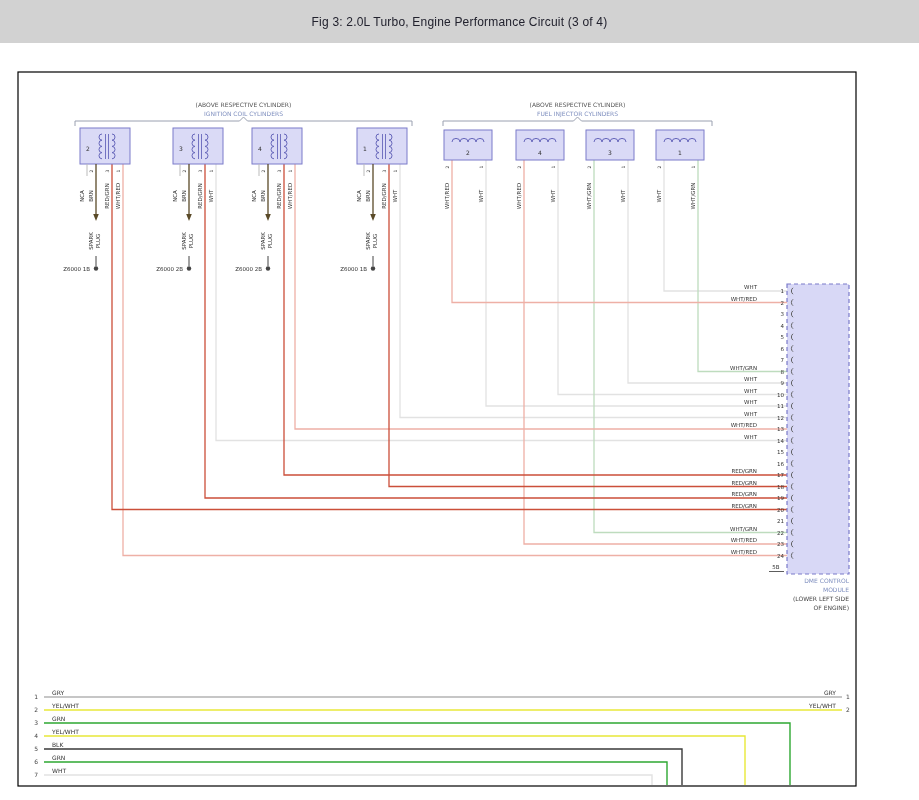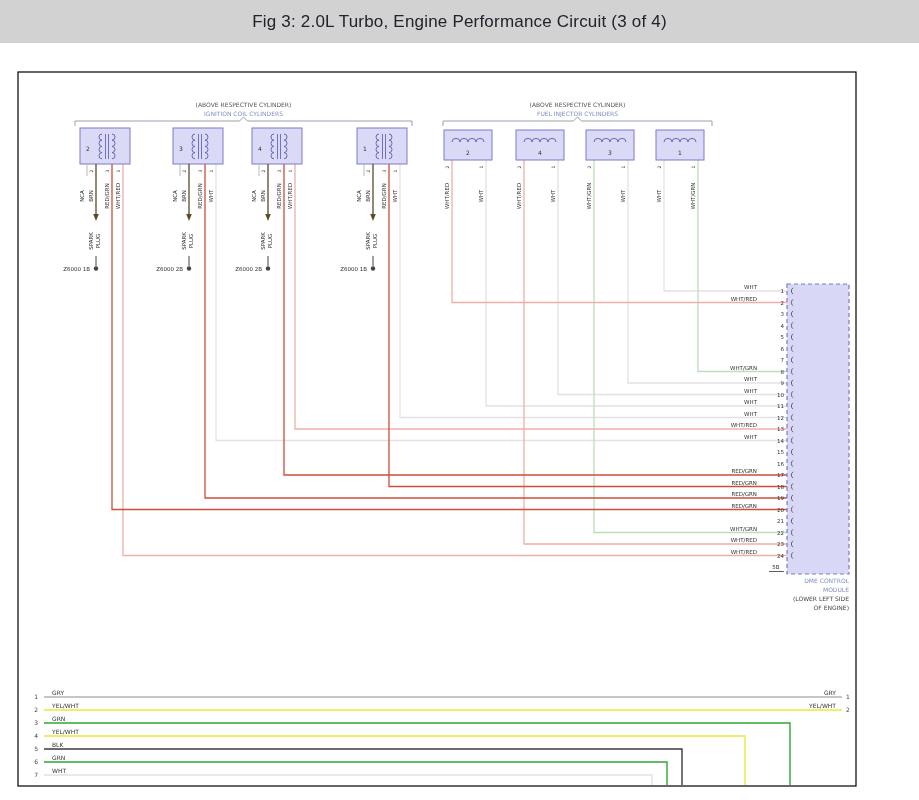--- a/index.html
+++ b/index.html
@@ -2,21 +2,21 @@
 <html><head>
 <meta charset="utf-8">
 <style>
   html,body{margin:0;padding:0;background:#ffffff;}
   body{width:919px;height:800px;overflow:hidden;font-family:"Liberation Sans",sans-serif;}
   .titlebar{
     width:919px;height:43px;background:#d2d2d2;
     display:flex;align-items:center;justify-content:center;
   }
   .titlebar h1{
-    margin:0;font-size:17px;font-weight:400;color:#22222e;
+    margin:0;font-size:12px;font-weight:400;color:#22222e;
     font-family:"Liberation Sans",sans-serif;letter-spacing:.2px;text-align:right;
   }
   .canvas{position:relative;width:919px;height:757px;background:#fff;}
   svg{display:block;}
   svg text{font-family:"DejaVu Sans",sans-serif;}
 </style>
 </head>
 <body>
 
 <div class="page">

